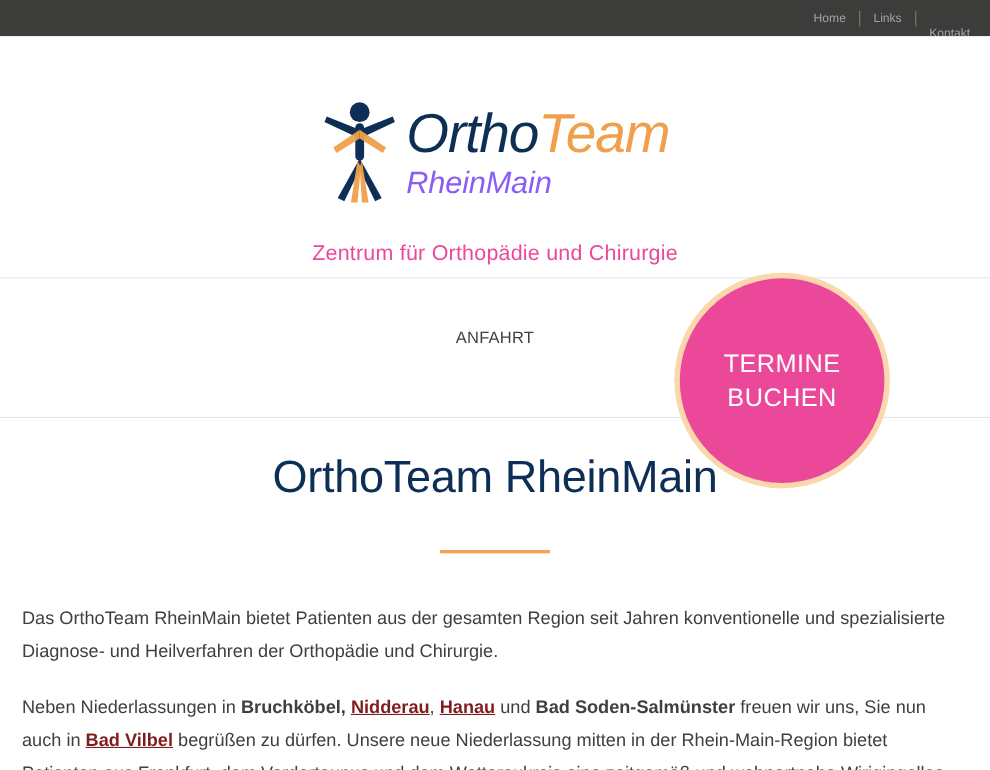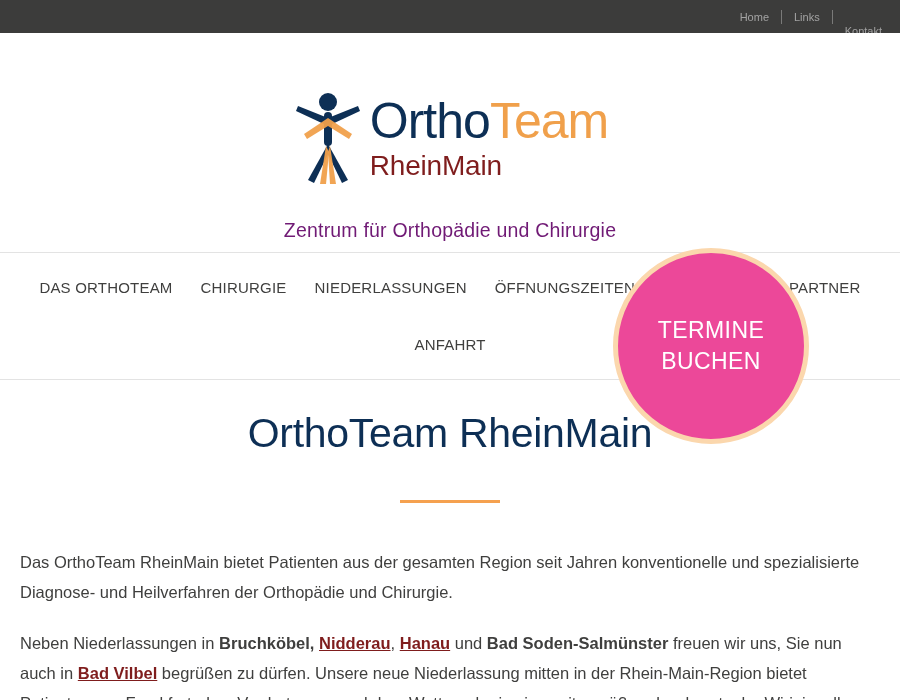--- a/index.html
+++ b/index.html
@@ -44,20 +44,21 @@
     display: flex;
     flex-direction: column;
     align-items: center;
     justify-content: flex-start;
     padding-top: 55px;
   }
   .logo-row {
     display: flex;
     align-items: center;
     justify-content: center;
+    font-style: italic;
   }
   .vitruv {
     width: 72px;
     height: 100px;
     position: relative;
     margin-right: 6px;
   }
   .vitruv svg { display: block; }
   .wordmark {
     display: flex;
@@ -67,28 +68,28 @@
   }
   .wordmark .line1 {
     font-size: 50px;
     letter-spacing: -1px;
     font-weight: 400;
   }
   .wordmark .line1 .ortho { color: #0d2f55; }
   .wordmark .line1 .team  { color: #f0a04b; }
   .wordmark .line2 {
     font-size: 28px;
-    color: #7f1d1d;
+    color: #8b5cf6;
     margin-top: 6px;
     letter-spacing: -0.2px;
   }
   .tagline {
     margin-top: 31px;
     font-size: 19.5px;
-    color: #701a75;
+    color: #ec4899;
     letter-spacing: 0.2px;
   }
 
   
   .nav {
     border-top: 1px solid #e3e3e3;
     border-bottom: 1px solid #e3e3e3;
     background: #ffffff;
     padding: 16px 0 14px 0;
     min-height: 128px;
@@ -198,28 +199,20 @@
       </div>
       <div class="wordmark">
         <div class="line1"><span class="ortho">Ortho</span><span class="team">Team</span></div>
         <div class="line2">RheinMain</div>
       </div>
     </div>
     <div class="tagline">Zentrum für Orthopädie und Chirurgie</div>
   </div>
 
   <nav class="nav">
-    <div class="nav-row">
-      <a href="#">DAS ORTHOTEAM</a>
-      <a href="#">CHIRURGIE</a>
-      <a href="#">NIEDERLASSUNGEN</a>
-      <a href="#">ÖFFNUNGSZEITEN</a>
-      <a href="#">LEISTUNGEN</a>
-      <a href="#">PARTNER</a>
-    </div>
     <div class="nav-row second">
       <a href="#">ANFAHRT</a>
     </div>
   </nav>
 
   <a href="#" class="badge">
     <span>TERMINE</span>
     <span>BUCHEN</span>
   </a>
 

